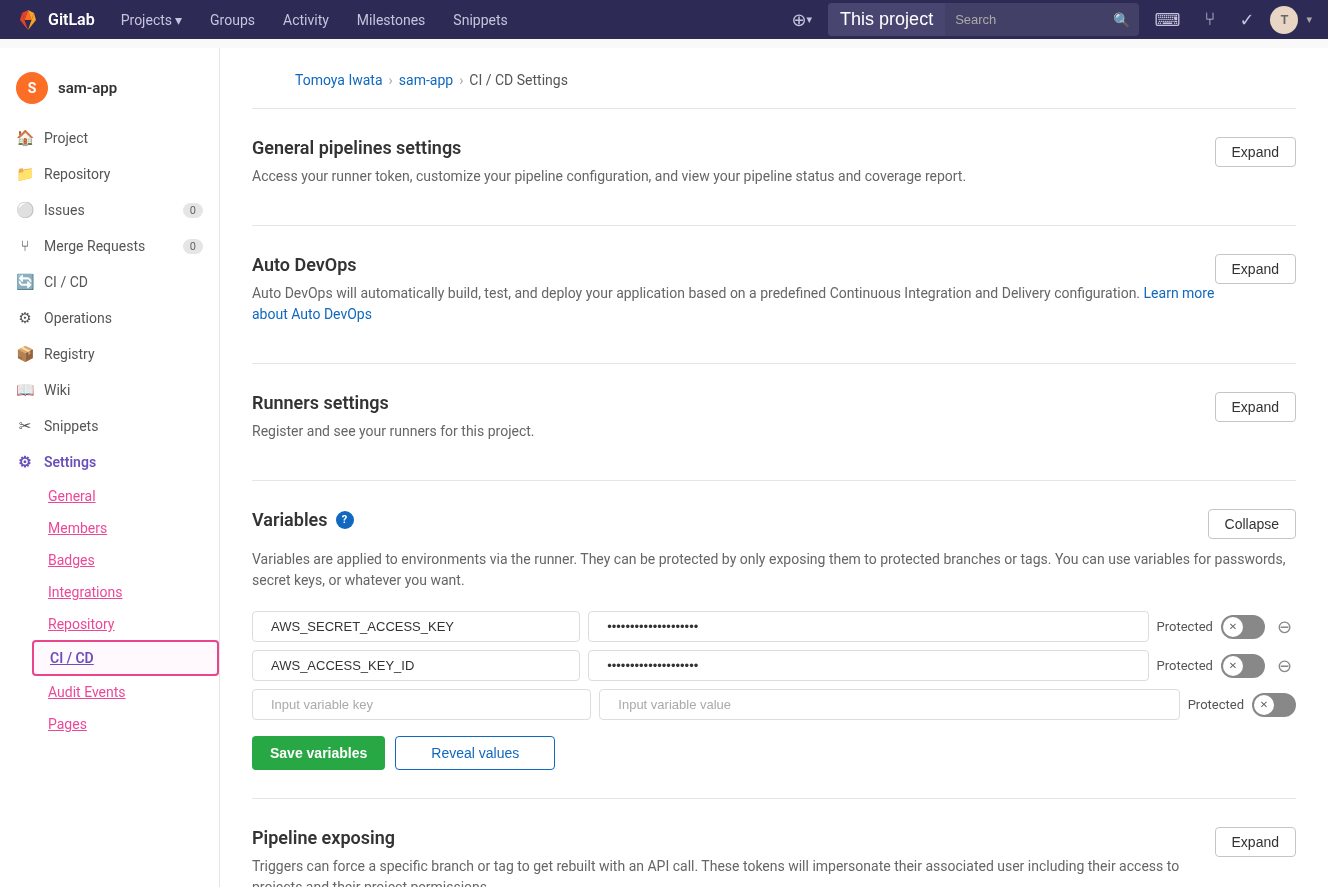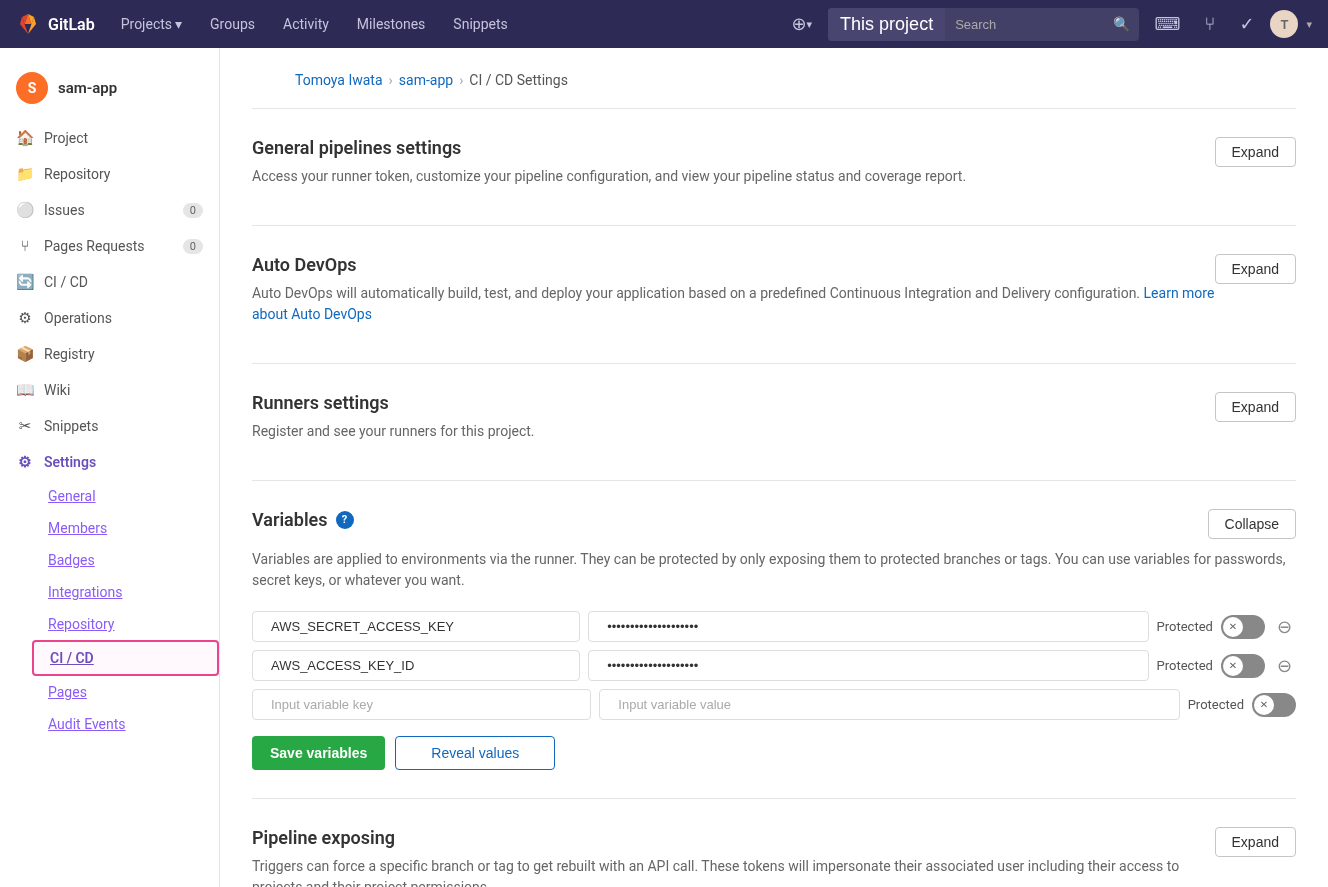--- a/index.html
+++ b/index.html
@@ -1,21 +1,21 @@
 <!DOCTYPE html>
 <html><head>
   <meta charset="utf-8">
   <style>
     * { box-sizing: border-box; margin: 0; padding: 0; }
     body { font-family: -apple-system, BlinkMacSystemFont, 'Segoe UI', Roboto, sans-serif; font-size: 14px; color: #333; background: #f9f9f9; }
 
     
     .topnav {
       background: #2d2b55;
-      height: 48px;
+      height: 39px;
       display: flex;
       align-items: center;
       padding: 0 16px;
       gap: 8px;
       position: fixed;
       top: 0; left: 0; right: 0;
       z-index: 100;
     }
     .topnav-logo {
       display: flex; align-items: center; gap: 8px; margin-right: 8px;
@@ -75,21 +75,21 @@
     .sidebar-nav-item {
       display: flex; align-items: center; gap: 10px; padding: 9px 16px; cursor: pointer; color: #555; font-size: 14px; text-decoration: none;
     }
     .sidebar-nav-item.active { color: #6b4fbb; font-weight: 600; }
     .sidebar-nav-item .icon { font-size: 15px; width: 18px; text-align: center; }
     .sidebar-nav-item .badge {
       margin-left: auto; background: #e5e5e5; border-radius: 10px; padding: 1px 7px; font-size: 11px; color: #666;
     }
     .sidebar-subnav { padding-left: 32px; }
     .sidebar-subnav-item {
-      padding: 8px 16px; cursor: pointer; color: #8b5cf6; font-size: 14px; display: block;
+      padding: 8px 16px; cursor: pointer; color: #ec4899; font-size: 14px; display: block;
     }
     .sidebar-subnav-item.active {
       color: #6b4fbb; font-weight: 600;
       border: 2px solid #e8458c;
       border-radius: 4px;
       background: #fff8fc;
     }
 
     
     .main {
@@ -235,21 +235,21 @@
       <span class="icon">📁</span>
       <span>Repository</span>
     </a>
     <a class="sidebar-nav-item" href="#">
       <span class="icon">⚪</span>
       <span>Issues</span>
       <span class="badge">0</span>
     </a>
     <a class="sidebar-nav-item" href="#">
       <span class="icon">⑂</span>
-      <span>Pages Requests</span>
+      <span>Merge Requests</span>
       <span class="badge">0</span>
     </a>
     <a class="sidebar-nav-item" href="#">
       <span class="icon">🔄</span>
       <span>CI / CD</span>
     </a>
     <a class="sidebar-nav-item" href="#">
       <span class="icon">⚙</span>
       <span>Operations</span>
     </a>
@@ -270,22 +270,22 @@
       <span>Settings</span>
     </a>
 
     <div class="sidebar-subnav">
       <a class="sidebar-subnav-item" href="#">General</a>
       <a class="sidebar-subnav-item" href="#">Members</a>
       <a class="sidebar-subnav-item" href="#">Badges</a>
       <a class="sidebar-subnav-item" href="#">Integrations</a>
       <a class="sidebar-subnav-item" href="#">Repository</a>
       <a class="sidebar-subnav-item active" href="#">CI / CD</a>
+      <a class="sidebar-subnav-item" href="#">Audit Events</a>
       <a class="sidebar-subnav-item" href="#">Pages</a>
-      <a class="sidebar-subnav-item" href="#">Audit Events</a>
     </div>
   </aside>
 
   <main class="main">
 
     <div class="breadcrumb">
       <a href="#">Tomoya Iwata</a>
       <span class="breadcrumb-sep">›</span>
       <a href="#">sam-app</a>
       <span class="breadcrumb-sep">›</span>

